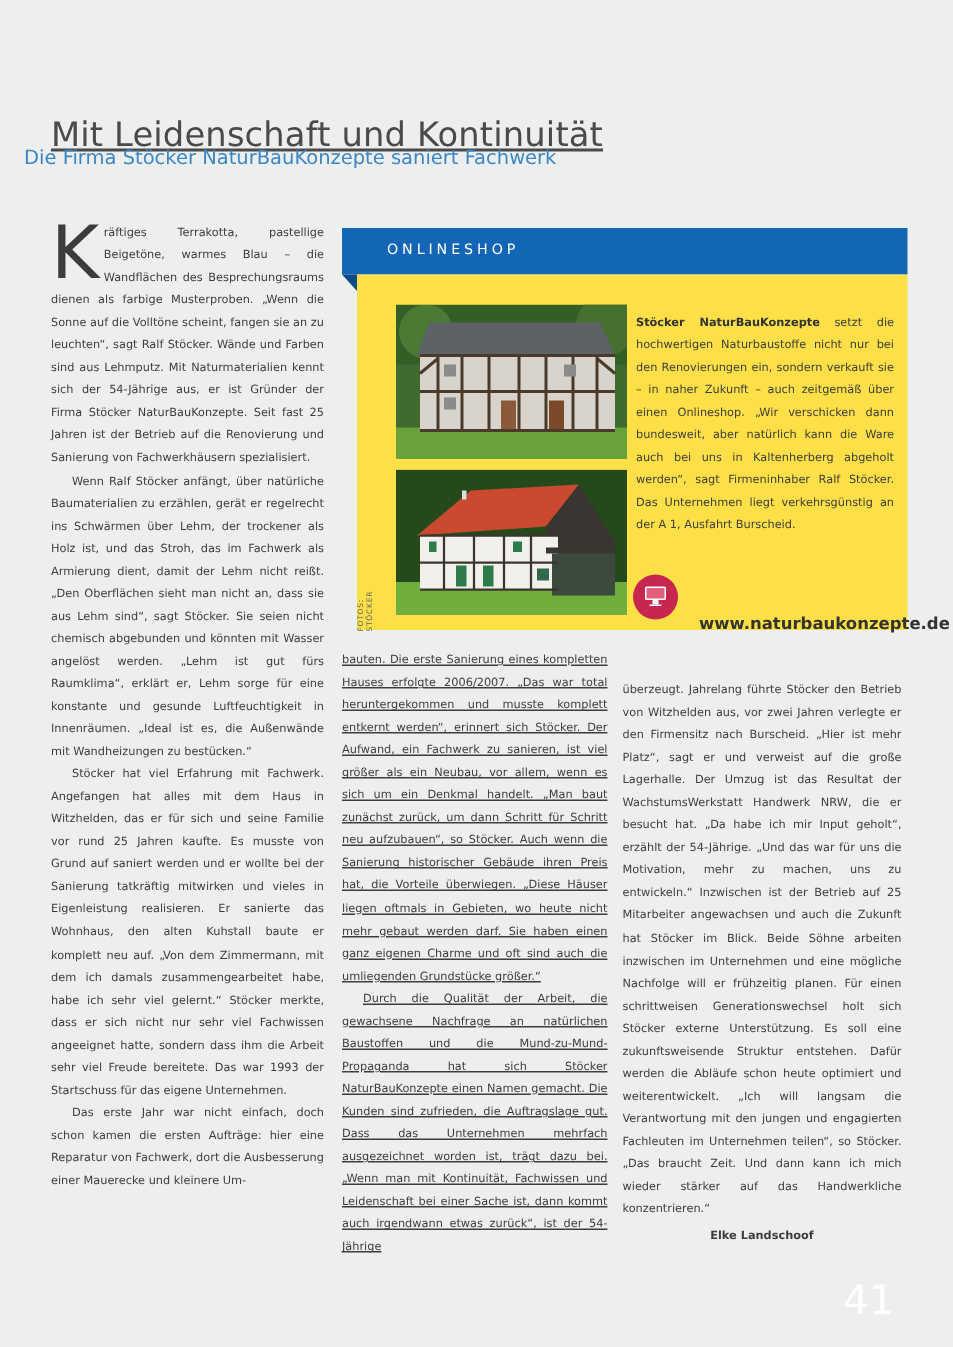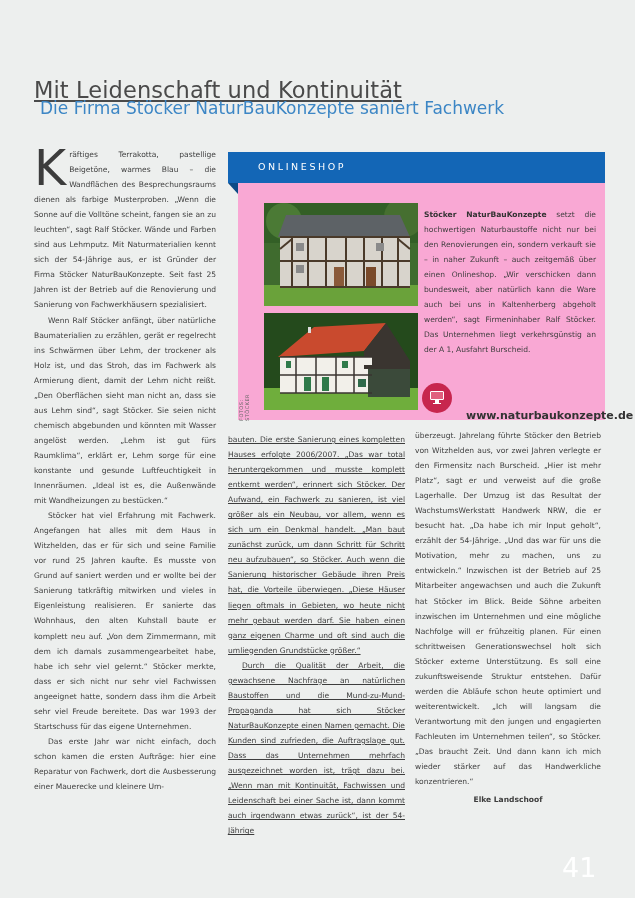--- a/index.html
+++ b/index.html
@@ -1,32 +1,32 @@
 <!DOCTYPE html>
 <html><head>
 <meta charset="utf-8">
 <style>
   html, body { margin:0; padding:0; }
   body { width:635px; height:898px; background:#edefee; position:relative; overflow:hidden;
          font-family:"DejaVu Sans", sans-serif; color:#3a3a3a; }
   .title { position:absolute; left:34px; top:62px; font-size:22.5px; font-weight:normal; color:#4a4a4a; letter-spacing:0.1px; white-space:nowrap;text-decoration:underline; }
-  .subtitle { position:absolute; left:40px; top:98px; font-size:17px; color:#3c86c5; white-space:nowrap; }
+  .subtitle { position:absolute; left:16px; top:98px; font-size:13px; color:#3c86c5; white-space:nowrap; }
   .col { position:absolute; font-size:7.55px; line-height:15.05px; text-align:justify; color:#3d3d3d; }
   .col p { margin:0; text-indent:14px; }
   .col p.first { text-indent:0; }
   .col1 { left:34px; top:147px; width:182px; }
   .col2 { left:228px; top:432px; width:177px;text-decoration:underline; }
-  .col3 { left:415px; top:428px; width:186px; }
+  .col3 { left:415px; top:452px; width:186px; }
   .dropcap { float:left; font-size:49px; line-height:40px; margin:2px 3px 0 0; color:#3c3c3c; font-weight:normal; }
   .author { text-align:center; font-weight:bold; margin-top:3px; }
   .box { position:absolute; left:228px; top:152px; width:377px; height:268px; }
   .box-header { position:absolute; left:0; top:0; width:377px; height:31px; background:#1366b6; }
   .box-header span { position:absolute; left:30px; top:9px; font-size:9.5px; letter-spacing:2.6px; color:#ffffff; }
   .box-fold { position:absolute; left:0; top:31px; width:0; height:0; border-top:11px solid #0c4a86; border-left:10px solid transparent; }
-  .box-body { position:absolute; left:10px; top:31px; width:367px; height:237px; background:#f9a8d4; }
+  .box-body { position:absolute; left:10px; top:31px; width:367px; height:237px; background:#fde047; }
   .photo { position:absolute; left:26px; width:154px; overflow:hidden; }
   .photo1 { top:20px; height:103px; }
   .photo2 { top:130px; height:97px; }
   .credit { position:absolute; left:0px; top:188px; width:14px; height:50px; font-size:5px; color:#666; writing-mode:vertical-rl; transform:rotate(180deg); letter-spacing:0.5px; }
   .box-text { position:absolute; left:186px; top:24px; width:172px; font-size:7.55px; line-height:15.05px; text-align:justify; color:#3d3d3d; }
   .box-text b { color:#333; }
   .link-row { position:absolute; left:184px; top:190px; display:flex; align-items:center; }
   .link-icon { width:30px; height:30px; border-radius:50%; background:#c7264e; position:relative; }
   .link-icon .scr { position:absolute; left:8px; top:8px; width:14px; height:9px; border:1.5px solid #fff; border-radius:1px; box-sizing:border-box; background:#e0607e; }
   .link-icon .stand { position:absolute; left:13px; top:17px; width:4px; height:3px; background:#fff; }

